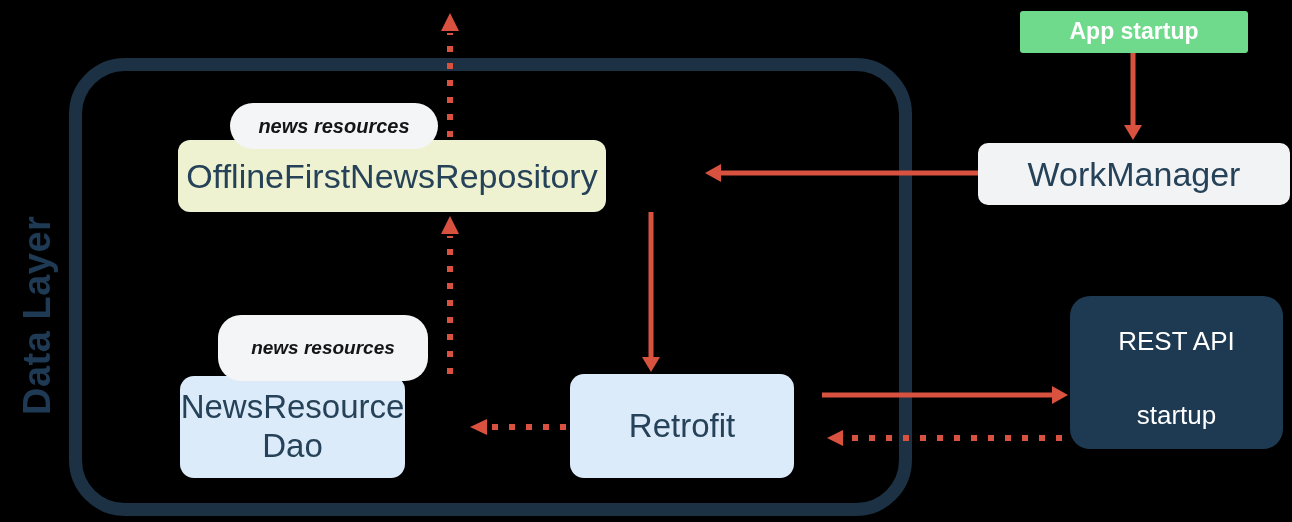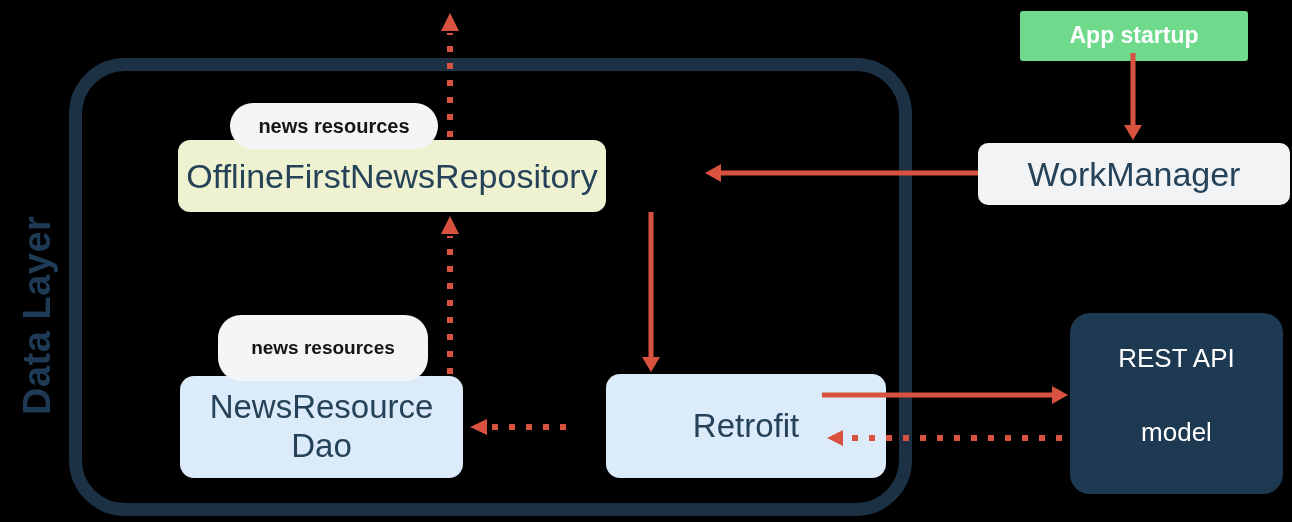--- a/index.html
+++ b/index.html
@@ -16,32 +16,32 @@
     writing-mode:vertical-rl;transform:rotate(180deg);
     display:flex;align-items:center;justify-content:center;
     font-size:38px;font-weight:600;color:#1e3a54;letter-spacing:.5px;white-space:nowrap;
   }
   .node{
     position:absolute;display:flex;flex-direction:column;
     align-items:center;justify-content:center;box-sizing:border-box;
     color:#254258;text-align:center;line-height:1.18;
   }
   .node-repo{left:178px;top:140px;width:428px;height:72px;background:#eef2d0;border-radius:12px;font-size:34px;}
-  .node-dao{left:180px;top:376px;width:283px;height:102px;background:#dcebfa;border-radius:14px;font-size:33px;}
-  .node-network{left:570px;top:374px;width:280px;height:104px;background:#dcebfa;border-radius:14px;font-size:33px;margin-left:36px;}
+  .node-dao{left:180px;top:376px;width:225px;height:102px;background:#dcebfa;border-radius:14px;font-size:33px;}
+  .node-network{left:570px;top:374px;width:224px;height:104px;background:#dcebfa;border-radius:14px;font-size:33px;}
   .node-workmanager{left:978px;top:143px;width:312px;height:62px;background:#f2f3f5;border-radius:10px;font-size:34px;}
-  .node-appstartup{left:1020px;top:11px;width:228px;height:50px;background:#6fd98c;border-radius:3px;
+  .node-appstartup{left:1020px;top:11px;width:228px;height:42px;background:#6fd98c;border-radius:3px;
     font-size:23px;font-weight:bold;color:#ffffff;}
-  .node-remote{left:1070px;top:313px;width:213px;height:181px;background:#1e3a52;border-radius:20px;
+  .node-remote{left:1070px;top:296px;width:213px;height:153px;background:#1e3a52;border-radius:20px;
     color:#ffffff;font-size:26px;font-weight:500;justify-content:flex-start;padding-top:30px;}
   .remote-gap{height:43px;}
   .tag{
     position:absolute;background:#f4f5f7;border-radius:23px;color:#141517;
     display:flex;flex-direction:column;align-items:center;justify-content:center;
-    font-weight:bold;font-size:20px;line-height:1.25;text-align:center;z-index:3;
+    font-weight:bold;font-size:20px;line-height:1.25;text-align:center;z-index:3;font-style:italic;
   }
   .tag-repo{left:230px;top:103px;width:208px;height:46px;}
   .tag-dao{left:218px;top:315px;width:210px;height:66px;font-size:19px;}
   .arrows{position:absolute;left:0;top:0;width:1292px;height:522px;z-index:4;pointer-events:none;}
   .arrows line{stroke:#d8523f;stroke-width:5;}
   .arrows line.dot{stroke-width:6;stroke-dasharray:6 11;}
   .arrows polygon{fill:#d8523f;}
   .z2{z-index:2;}
 </style>
 </head>
@@ -78,21 +78,21 @@
     <span>WorkManager</span>
   </div>
 
   <div class="node node-appstartup z2">
     <span>App startup</span>
   </div>
 
   <div class="node node-remote z2">
     <span>REST API</span>
     <span class="remote-gap"></span>
-    <span>model</span>
+    <span>startup</span>
   </div>
 
   <svg class="arrows" viewBox="0 0 1292 522" xmlns="http://www.w3.org/2000/svg">
 
     <g>
       <line x1="1133" y1="53" x2="1133" y2="127"></line>
       <polygon points="1124,125 1142,125 1133,140"></polygon>
     </g>
 
     <g>

